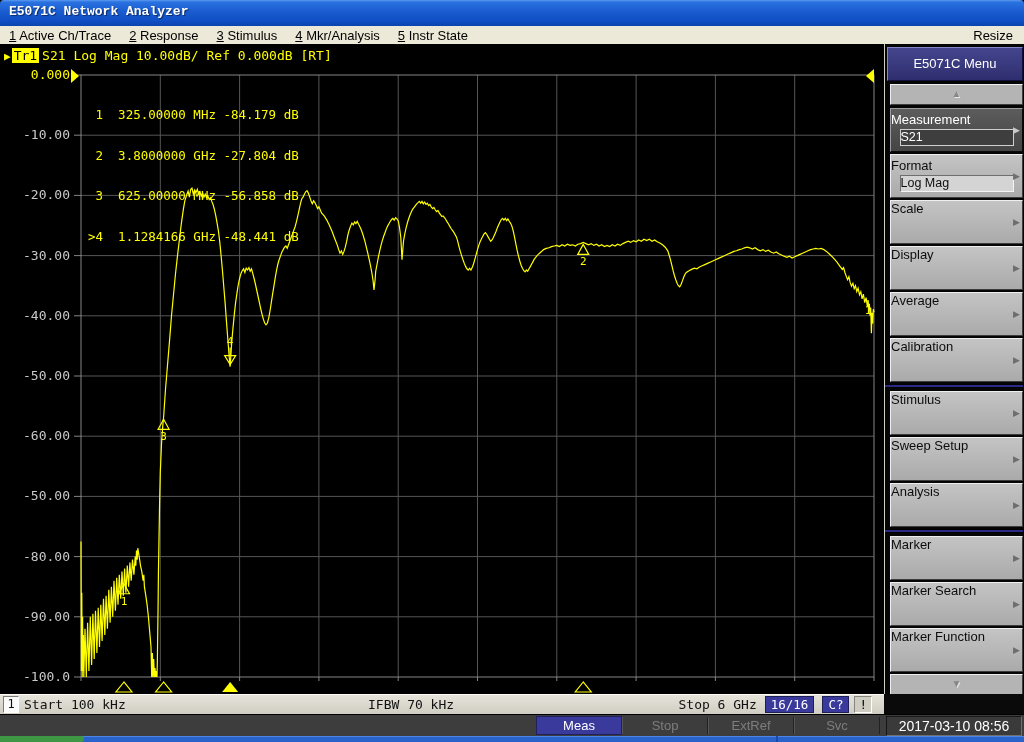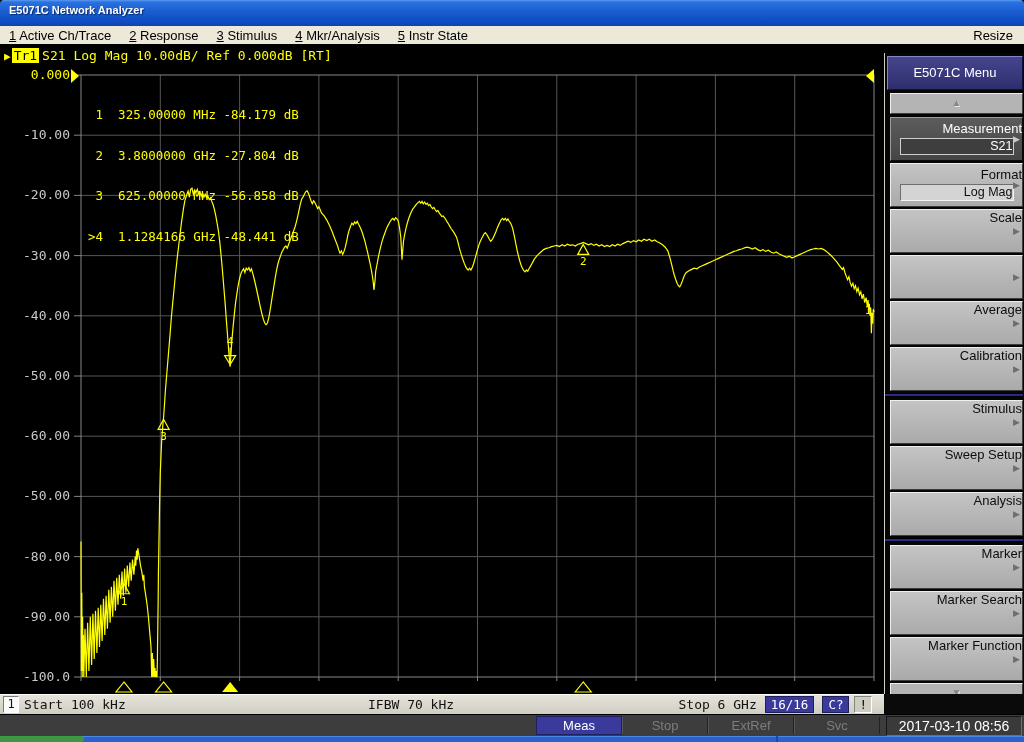--- a/index.html
+++ b/index.html
@@ -3,21 +3,21 @@
 <meta charset="utf-8">
 <style>
   html,body{margin:0;padding:0;background:#000;}
   .window{position:relative;width:1024px;height:742px;overflow:hidden;background:#000;
           font-family:"Liberation Sans",sans-serif;}
   
   .titlebar{position:absolute;left:0;top:0;width:1024px;height:26px;
     background:linear-gradient(180deg,#5a9af0 0%,#2a72e0 8%,#1a5cd0 45%,#0f4ec4 80%,#0b44b0 100%);
     border-radius:4px 4px 0 0;}
   .titlebar .title{display:inline-block;padding:4px 0 0 9px;color:#fff;font-weight:bold;
-    font-size:11px;text-shadow:1px 1px 1px #0a2a66;}
+    font-size:13px;text-shadow:1px 1px 1px #0a2a66;font-family:Liberation Mono, monospace;}
   
   .menubar{position:absolute;left:0;top:26px;width:1024px;height:18px;background:#ece9d8;
     display:flex;align-items:center;font-size:13px;color:#000;}
   .mitem{padding:0 9px;white-space:nowrap;cursor:default;}
   .mitem u{text-decoration:underline;}
   .mresize{margin-left:auto;padding-right:11px;}
   
   .screen{position:absolute;left:0;top:44px;width:884px;height:650px;background:#000;}
   .thdr{position:absolute;left:4px;top:4px;font:13px "DejaVu Sans Mono",monospace;
         color:#ffff00;white-space:pre;}
@@ -30,29 +30,29 @@
          line-height:13.5px;color:#ffff00;white-space:pre;}
   svg.plot{position:absolute;left:0;top:0;}
   .grid{stroke:#565656;stroke-width:1;}
   .frame{stroke:#858585;stroke-width:1;fill:none;}
   .tick{stroke:#858585;stroke-width:1;}
   .trace{fill:none;stroke:#ffff00;stroke-width:1.2;}
   .mk{stroke:#ffff00;stroke-width:1.2;fill:none;}
   .mkfill{fill:#ffff00;stroke:none;}
   .mktext{fill:#ffff00;font:11px "DejaVu Sans Mono",monospace;text-anchor:middle;}
   
-  .sidemenu{position:absolute;left:884px;top:44px;width:140px;height:650px;background:#050505;margin-top:9px;}
+  .sidemenu{position:absolute;left:884px;top:44px;width:140px;height:650px;background:#050505;}
   .sidemenu::before{content:"";position:absolute;left:0;top:0;width:1px;height:100%;background:#cfcfc4;}
   .skheader{height:32px;line-height:32px;margin:3px 1px 3px 3px;text-align:center;color:#fff;
     font-size:13px;background:linear-gradient(#45458e,#2e2e6e);
     border:1px solid #10103a;border-top-color:#8585c5;border-left-color:#8585c5;}
   .skscroll{height:19px;line-height:18px;margin:0 1px 3px 6px;text-align:center;
     font-size:10px;color:#878787;text-shadow:1px 1px 0 #e8e8e8;background:#b4b4b4;
     border:1px solid #3c3c3c;border-top-color:#efefef;border-left-color:#efefef;}
-  .skbtn{position:relative;height:42px;margin:0 1px 2px 6px;text-align:right;color:#0d0d0d;
+  .skbtn{position:relative;height:42px;margin:0 1px 2px 6px;text-align:left;color:#0d0d0d;
     font-size:13px;background:linear-gradient(#c4c4c4,#aaaaaa);
     border:1px solid #3c3c3c;border-top-color:#efefef;border-left-color:#efefef;}
   .skbtn .lbl{}
   .skbtn.two .lbl{padding-top:3px;}
   .skbtn .value{width:112px;height:15px;line-height:15px;margin:2px auto 0;
     background:#d4d4d4;border:1px solid #6e6e6e;border-bottom-color:#f4f4f4;
     border-right-color:#f4f4f4;font-size:12.5px;}
   .skbtn.active{background:linear-gradient(#5c5c5c,#454545);color:#fff;
     border-top-color:#9d9d9d;border-left-color:#9d9d9d;border-right-color:#0a0a0a;
     border-bottom-color:#0a0a0a;}
@@ -209,20 +209,21 @@
     <div class="skbtn two">
       <div class="lbl">Format</div>
       <div class="value">Log Mag</div>
       <span class="arrow">▶</span>
     </div>
     <div class="skbtn">
       <div class="lbl">Scale</div>
       <span class="arrow">▶</span>
     </div>
     <div class="skbtn">
+      <div class="lbl">Display</div>
       <span class="arrow">▶</span>
     </div>
     <div class="skbtn">
       <div class="lbl">Average</div>
       <span class="arrow">▶</span>
     </div>
     <div class="skbtn">
       <div class="lbl">Calibration</div>
       <span class="arrow">▶</span>
     </div>

